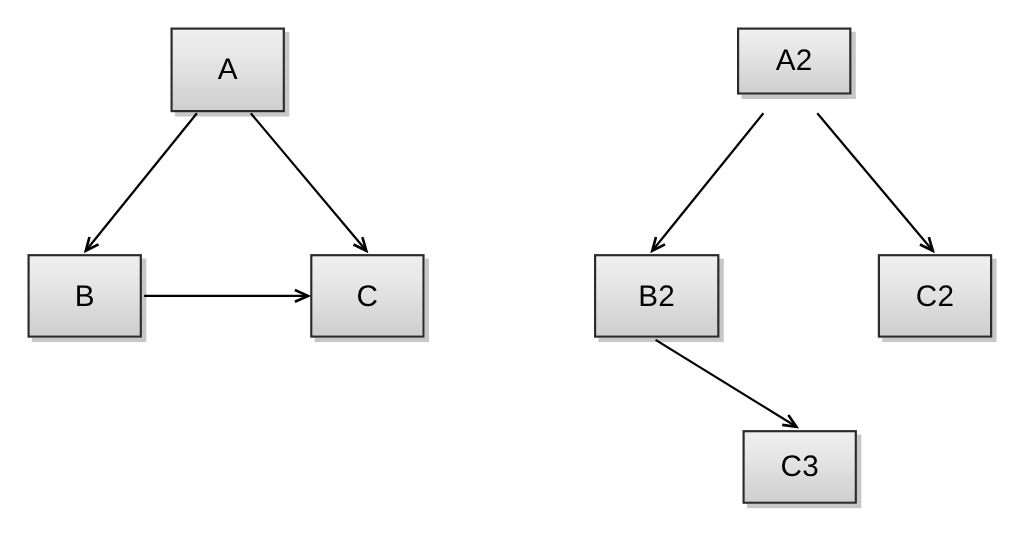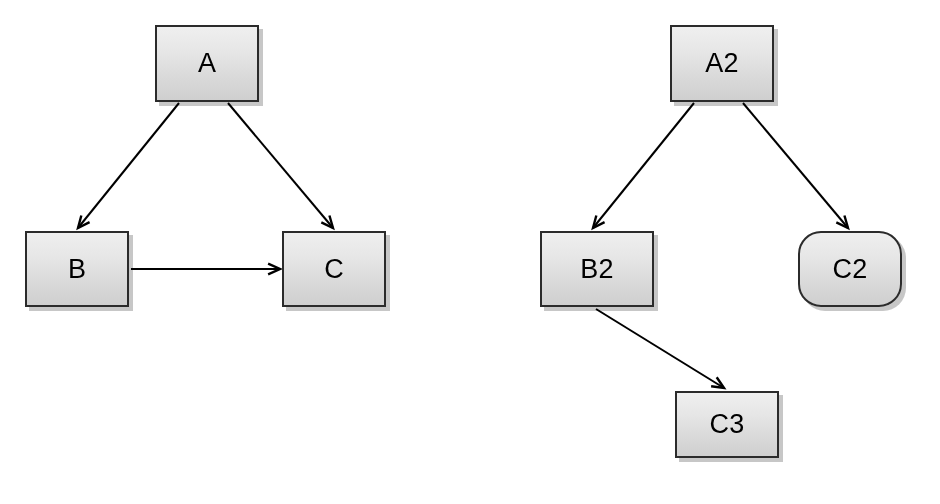--- a/index.html
+++ b/index.html
@@ -83,27 +83,27 @@
   <div id="node-layer">
       <div class="node" style="left: 155px; top: 25px; width: 104px; height: 77px;">
         <span class="node-label">A</span>
       </div>
       <div class="node" style="left: 25px; top: 231px; width: 104px; height: 76px;">
         <span class="node-label">B</span>
       </div>
       <div class="node" style="left: 282px; top: 231px; width: 104px; height: 76px;">
         <span class="node-label">C</span>
       </div>
-      <div class="node" style="left: 670px; top: 25px; width: 104px; height: 77px;">
+      <div class="node" style="left: 670px; top: 25px; width: 104px; height: 61px;">
         <span class="node-label">A2</span>
       </div>
       <div class="node" style="left: 540px; top: 231px; width: 114px; height: 76px;">
         <span class="node-label">B2</span>
       </div>
-      <div class="node" style="left: 798px; top: 231px; width: 104px; height: 76px; border-radius: 23px;">
+      <div class="node" style="left: 798px; top: 231px; width: 104px; height: 76px;">
         <span class="node-label">C2</span>
       </div>
       <div class="node" style="left: 675px; top: 391px; width: 104px; height: 67px;">
         <span class="node-label">C3</span>
       </div>
     </div>
 
 </div>
 
 </body></html>

